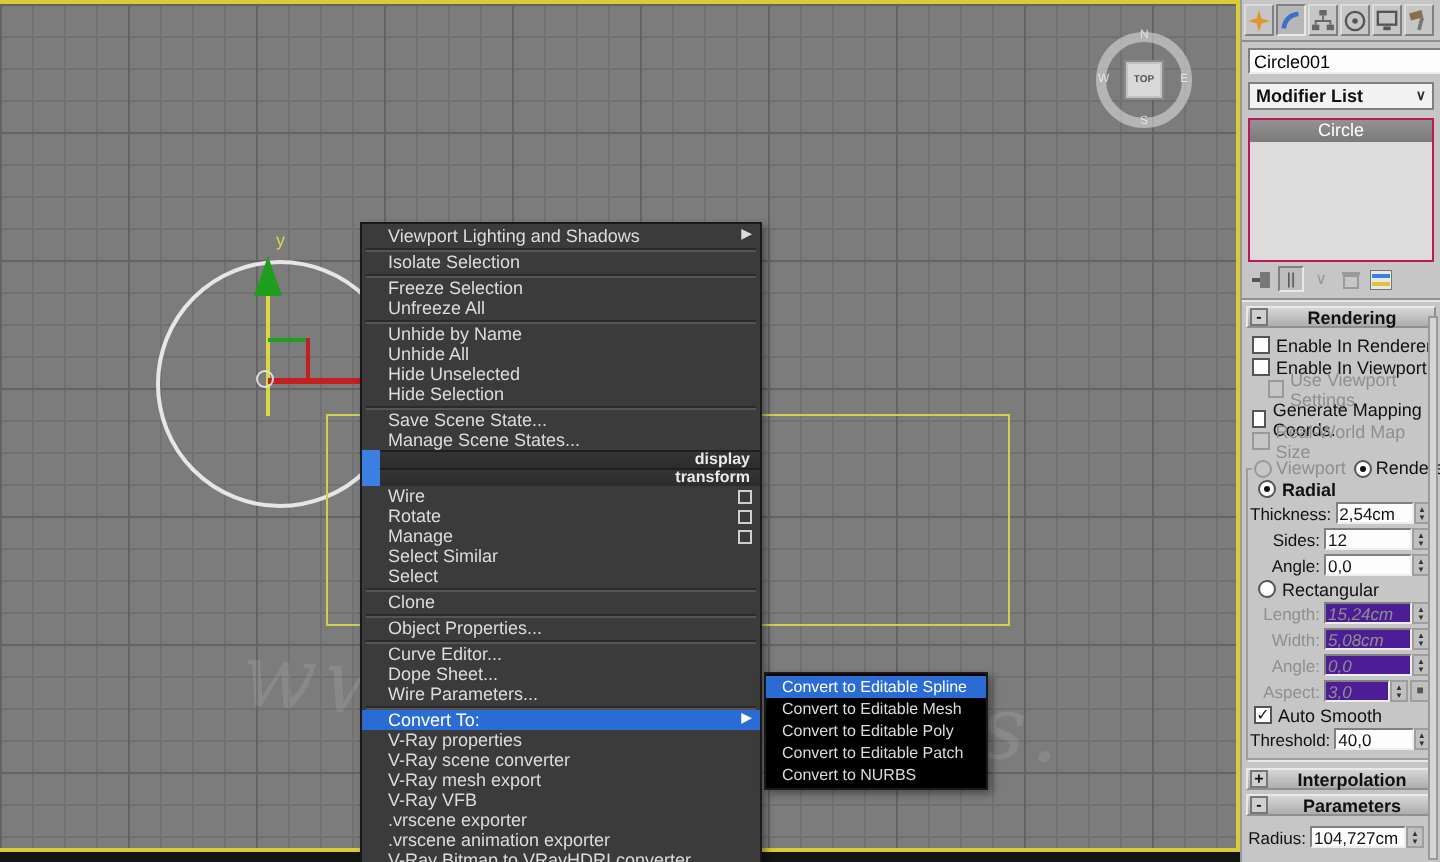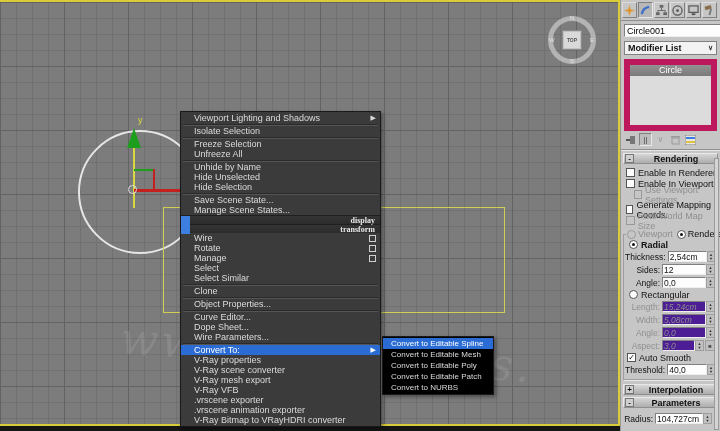--- a/index.html
+++ b/index.html
@@ -46,22 +46,22 @@
   
   .ctx-menu { position:absolute; left:180px; top:111px; width:201px; z-index:10;
     background:#3b3b3b; border:1px solid #191919; box-shadow:2px 2px 4px rgba(0,0,0,0.4);
     font-size:9px; color:#dcdcdc; padding:1px 0; }
   .mi { height:10px; line-height:10px; display:flex; align-items:center; padding:0 4px 0 13px; cursor:default; }
   .mi .lbl { flex:1; white-space:nowrap; overflow:hidden; }
   .mi-hl { background:#2a6cd4; color:#fff; }
   .mi .arrow { font-size:7px; margin-left:3px; }
   .mi .setbox { width:7px; height:7px; border:1px solid #cfcfcf; background:#3b3b3b; margin-left:3px; }
   .sep { height:0; border-top:1px solid #2a2a2a; border-bottom:1px solid #555; margin:1px 2px 0 2px; }
-  .mi-header { height:9px; line-height:9px; display:flex; align-items:flex-start;
-    background:linear-gradient(#343434,#2c2c2c); border-top:1px solid #1f1f1f;font-family:Liberation Serif, serif; }
+  .mi-header { height:9px; line-height:9px; display:flex; align-items:flex-end;
+    background:linear-gradient(#343434,#2c2c2c); border-top:1px solid #1f1f1f; }
   .mi-header .sq { width:9px; height:9px; background:#3d7fe0; margin-right:2px; }
   .mi-header .htxt { flex:1; text-align:right; padding-right:5px; font-weight:bold; font-size:8px; color:#e9e9e9; }
   .ctx-submenu { position:absolute; left:382px; top:336px; width:112px; z-index:11;
     background:#000000; border:1px solid #191919; box-shadow:2px 2px 4px rgba(0,0,0,0.4);
     font-size:8px; color:#dcdcdc; padding:1px 0; }
   .ctx-submenu .mi { height:11px; line-height:11px; padding:0 4px 0 8px; }
 
   
   .panel { position:absolute; left:620px; top:0; width:100px; height:431px; background:#c6c6c6;
     font-size:9px; color:#111; border-left:1px solid #9a9a9a; }
@@ -69,21 +69,21 @@
   .tab { width:15px; height:16px; display:flex; align-items:center; justify-content:center;
     border:1px solid #dcdcdc; border-right-color:#808080; border-bottom-color:#808080; background:#c6c6c6; }
   .tab.active { background:#b7b7b7; border:1px solid #808080; border-right-color:#e6e6e6; border-bottom-color:#e6e6e6; }
   .name-row { display:flex; align-items:center; padding:3px 3px 1px 3px; gap:3px; }
   .name-input { flex:1; height:13px; background:#fdfdfd; border:1px solid #808080;
     border-bottom-color:#eee; border-right-color:#eee; font-size:9px; padding:0 2px;
     font-family:"Liberation Sans",sans-serif; }
   .modlist { margin:3px 3px 0 3px; height:14px; background:#f2f2f2; border:1px solid #808080;
     display:flex; align-items:center; padding:0 3px;font-weight:bold; }
   .modlist .mltxt { flex:1; } .modlist .dd { font-size:7px; color:#333; }
-  .stack { margin:4px 3px 0 3px; height:72px; background:#dcdcdc; border:6px solid #be185d; overflow:hidden; }
+  .stack { margin:4px 3px 0 3px; height:72px; background:#dcdcdc; border:1px solid #be185d; overflow:hidden; }
   .stack-item { height:11px; line-height:11px; background:linear-gradient(#929292,#7a7a7a);
     color:#fff; text-align:center; font-size:9px; }
   .stackbar { height:17px; display:flex; align-items:center; gap:2px; padding:2px 3px; }
   .sb-btn { width:13px; height:13px; display:flex; align-items:center; justify-content:center;
     font-size:8px; color:#444; }
   .sb-btn.pressed { border:1px solid #808080; border-right-color:#e8e8e8; border-bottom-color:#e8e8e8; background:#bdbdbd; }
   .sb-btn.grayed { color:#9a9a9a; }
   .panel-divider { height:2px; margin:1px 0 2px 0; border-top:1px solid #8f8f8f; border-bottom:1px solid #e6e6e6; }
 
   .rollout-hdr { margin:0 2px; height:11px; display:flex; align-items:center;
@@ -164,20 +164,23 @@
         <span class="lbl">Freeze Selection</span>
       </div>
     <div class="mi">
         <span class="lbl">Unfreeze All</span>
       </div>
     <div class="sep"></div>
     <div class="mi">
         <span class="lbl">Unhide by Name</span>
       </div>
     <div class="mi">
+        <span class="lbl">Unhide All</span>
+      </div>
+    <div class="mi">
         <span class="lbl">Hide Unselected</span>
       </div>
     <div class="mi">
         <span class="lbl">Hide Selection</span>
       </div>
     <div class="sep"></div>
     <div class="mi">
         <span class="lbl">Save Scene State...</span>
       </div>
     <div class="mi">
@@ -199,24 +202,24 @@
     </div>
     <div class="mi">
       <span class="lbl">Rotate</span>
       <span class="setbox"></span>
     </div>
     <div class="mi">
       <span class="lbl">Manage</span>
       <span class="setbox"></span>
     </div>
     <div class="mi">
+        <span class="lbl">Select Similar</span>
+      </div>
+    <div class="mi">
         <span class="lbl">Select</span>
-      </div>
-    <div class="mi">
-        <span class="lbl">Select Similar</span>
       </div>
     <div class="sep"></div>
     <div class="mi">
         <span class="lbl">Clone</span>
       </div>
     <div class="sep"></div>
     <div class="mi">
         <span class="lbl">Object Properties...</span>
       </div>
     <div class="sep"></div>

